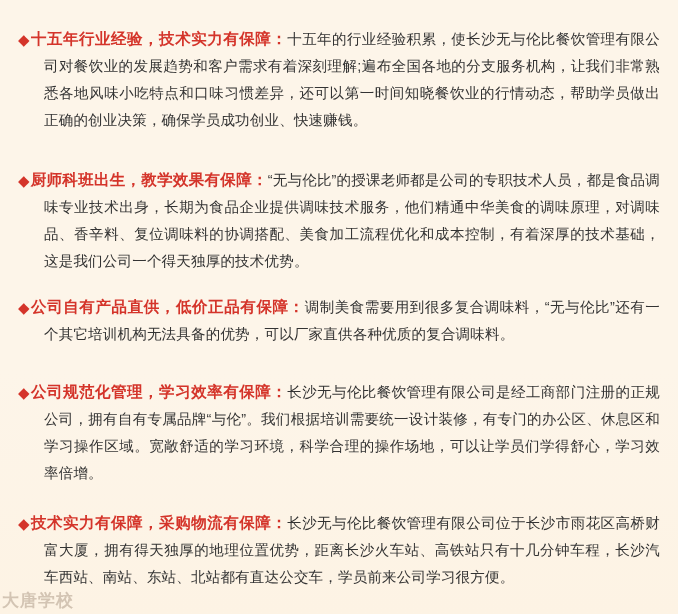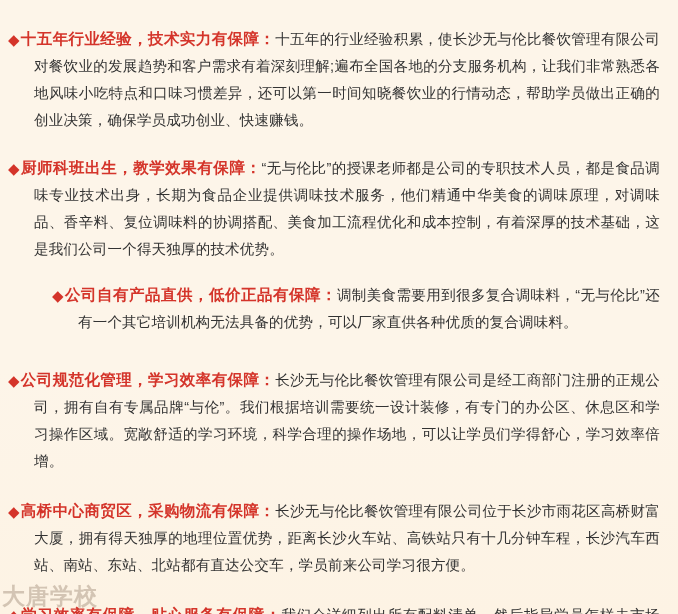--- a/index.html
+++ b/index.html
@@ -11,21 +11,21 @@
     height: 614px;
     background: #fdf6ec;
     font-family: "Liberation Sans", sans-serif;
     overflow: hidden;
     position: relative;
   }
   .page {
     width: 678px;
     height: 614px;
     box-sizing: border-box;
-    padding: 10px 18px 6px 8px;
+    padding: 10px 18px 6px 18px;
     position: relative;
     background: linear-gradient(180deg, #fdf5e9 0%, #fdf5e9 60%, #fdf3e4 100%);
   }
   .section {
     margin-bottom: 14px;
   }
   .para {
     font-size: 14.5px;
     line-height: 27px;
     color: #2f2f2f;
@@ -51,30 +51,30 @@
     font-size: 15.5px;
     letter-spacing: 0.3px;
   }
   .body-text {
     color: #333333;
   }
   .watermark {
     position: absolute;
     left: 2px;
     bottom: 2px;
-    font-size: 23px;
+    font-size: 17px;
     color: rgba(160, 140, 120, 0.45);
     font-family: "Liberation Sans", sans-serif;
     letter-spacing: 1px;
     font-weight: bold;
     pointer-events: none;
   }
   .s1 { margin-top: 2px; }
-  .s2 { margin-top: 20px; }
-  .s3 { margin-top: 18px; margin-left: 44px; }
+  .s2 { margin-top: 32px; }
+  .s3 { margin-top: 18px; }
   .s4 { margin-top: 30px; }
   .s5 { margin-top: 22px; }
   .s6 { margin-top: 22px; }
 </style>
 </head>
 <body>
 
 <div class="page">
 
   <div class="section s1">
@@ -87,21 +87,21 @@
 
   <div class="section s3">
     <p class="para indent"><span class="bullet">◆</span><span class="heading">公司自有产品直供，低价正品有保障：</span><span class="body-text">调制美食需要用到很多复合调味料，“无与伦比”还有一个其它培训机构无法具备的优势，可以厂家直供各种优质的复合调味料。</span></p>
   </div>
 
   <div class="section s4">
     <p class="para indent"><span class="bullet">◆</span><span class="heading">公司规范化管理，学习效率有保障：</span><span class="body-text">长沙无与伦比餐饮管理有限公司是经工商部门注册的正规公司，拥有自有专属品牌“与伦”。我们根据培训需要统一设计装修，有专门的办公区、休息区和学习操作区域。宽敞舒适的学习环境，科学合理的操作场地，可以让学员们学得舒心，学习效率倍增。</span></p>
   </div>
 
   <div class="section s5">
-    <p class="para indent"><span class="bullet">◆</span><span class="heading">高桥中心商贸区，采购物流有保障：</span><span class="body-text">长沙无与伦比餐饮管理有限公司位于长沙市雨花区高桥财富大厦，拥有得天独厚的地理位置优势，距离长沙火车站、高铁站只有十几分钟车程，长沙汽车西站、南站、东站、北站都有直达公交车，学员前来公司学习很方便。</span></p>
+    <p class="para indent"><span class="bullet">◆</span><span class="heading">技术实力有保障，采购物流有保障：</span><span class="body-text">长沙无与伦比餐饮管理有限公司位于长沙市雨花区高桥财富大厦，拥有得天独厚的地理位置优势，距离长沙火车站、高铁站只有十几分钟车程，长沙汽车西站、南站、东站、北站都有直达公交车，学员前来公司学习很方便。</span></p>
   </div>
 
   <div class="section s6">
     <p class="para indent"><span class="bullet">◆</span><span class="heading">学习效率有保障，贴心服务有保障：</span><span class="body-text">我们会详细列出所有配料清单，然后指导学员怎样去市场上，以最实惠的价格购买到所有原材料和厨具设备。同时为了方便学员，我们以低于市场行情的价格，提供所有原材料和厨具设备的代为采购和配送服务。</span></p>
   </div>
 
   <div class="watermark">大唐学校</div>
 
 </div>
 

